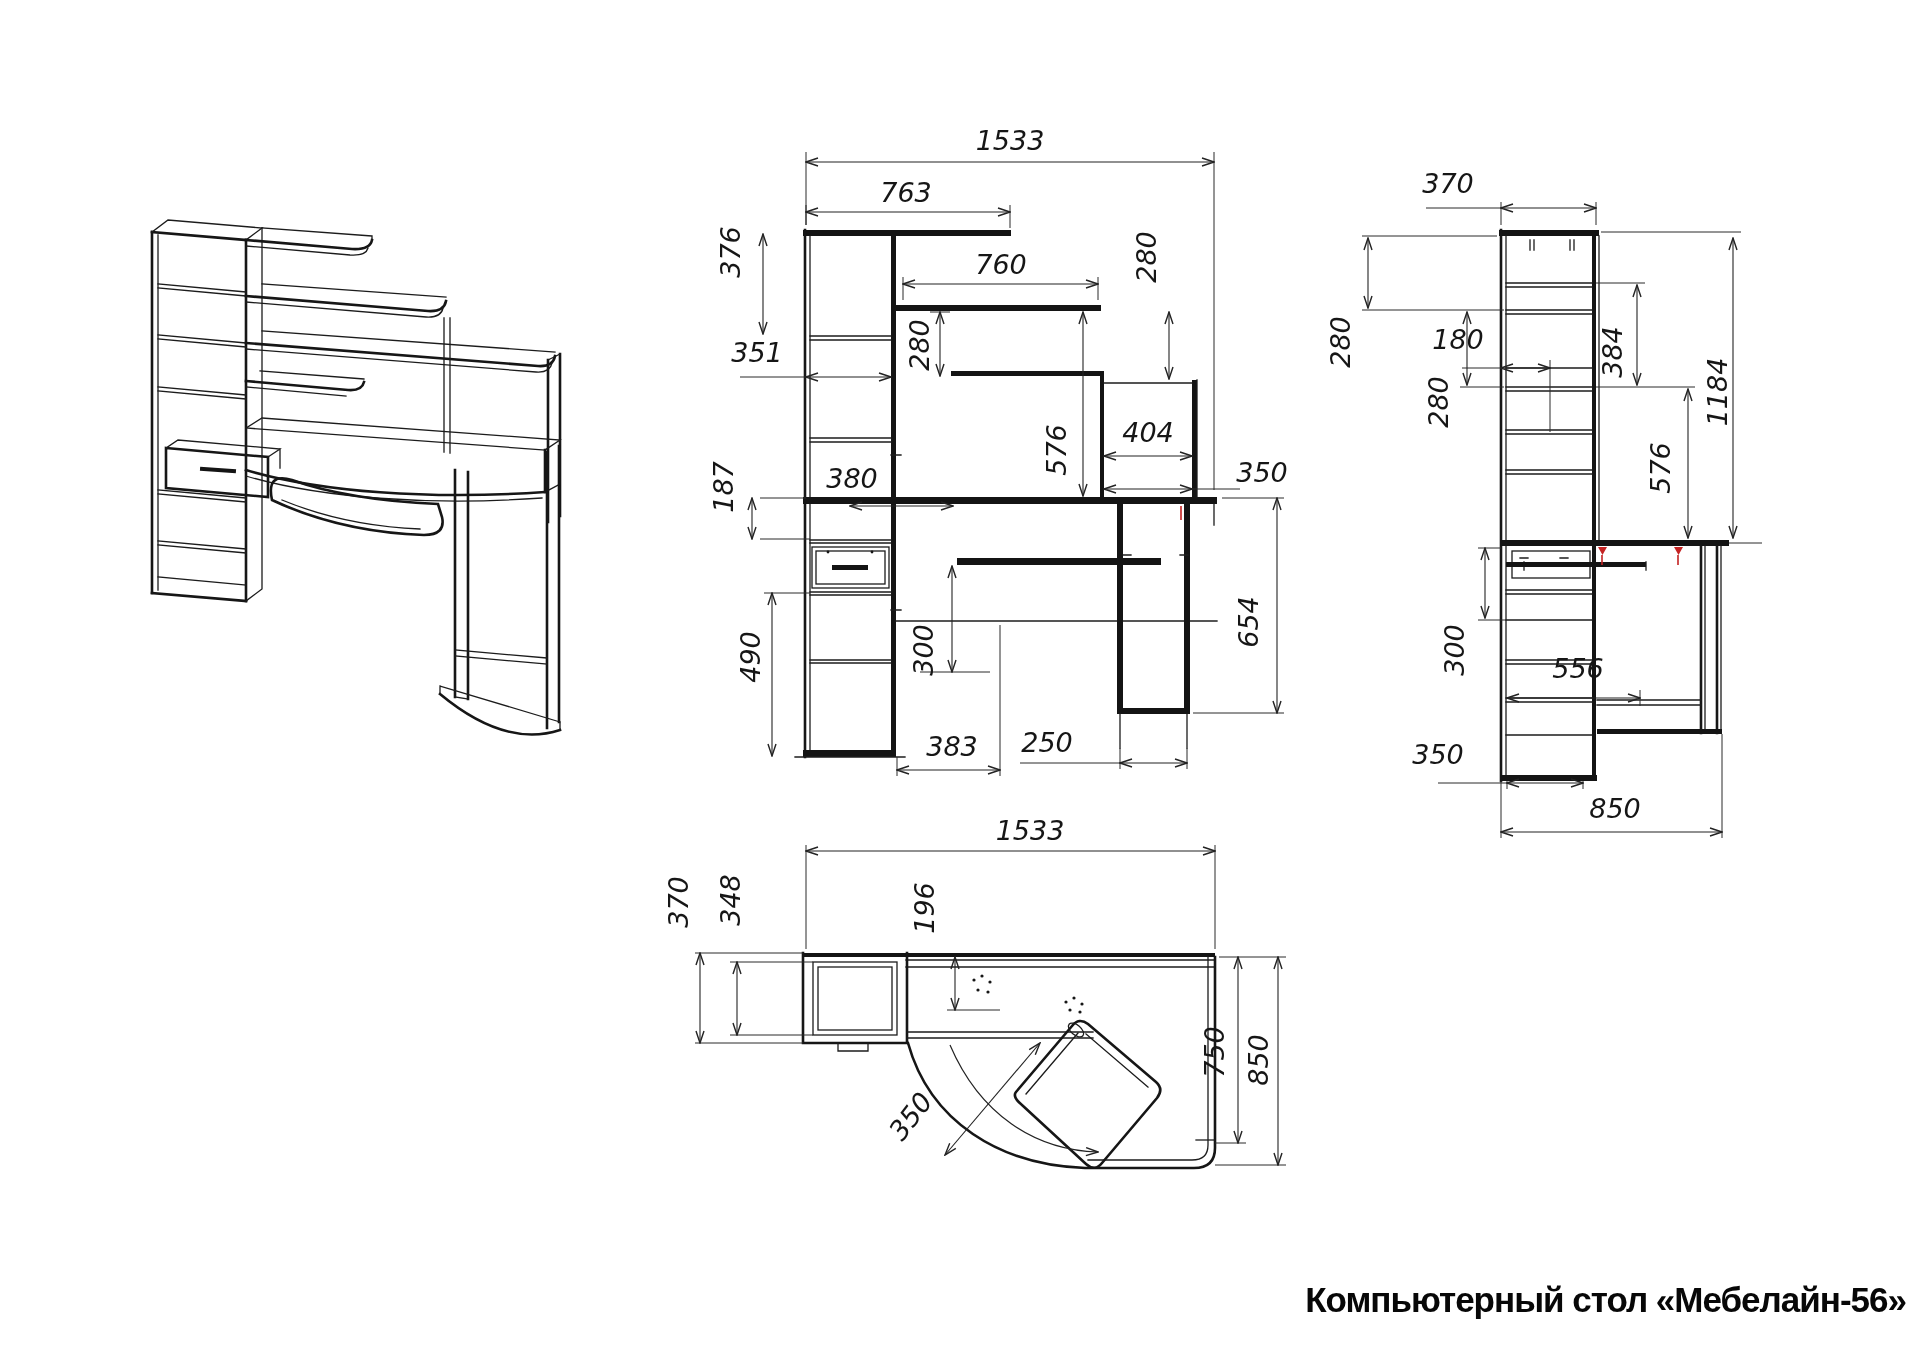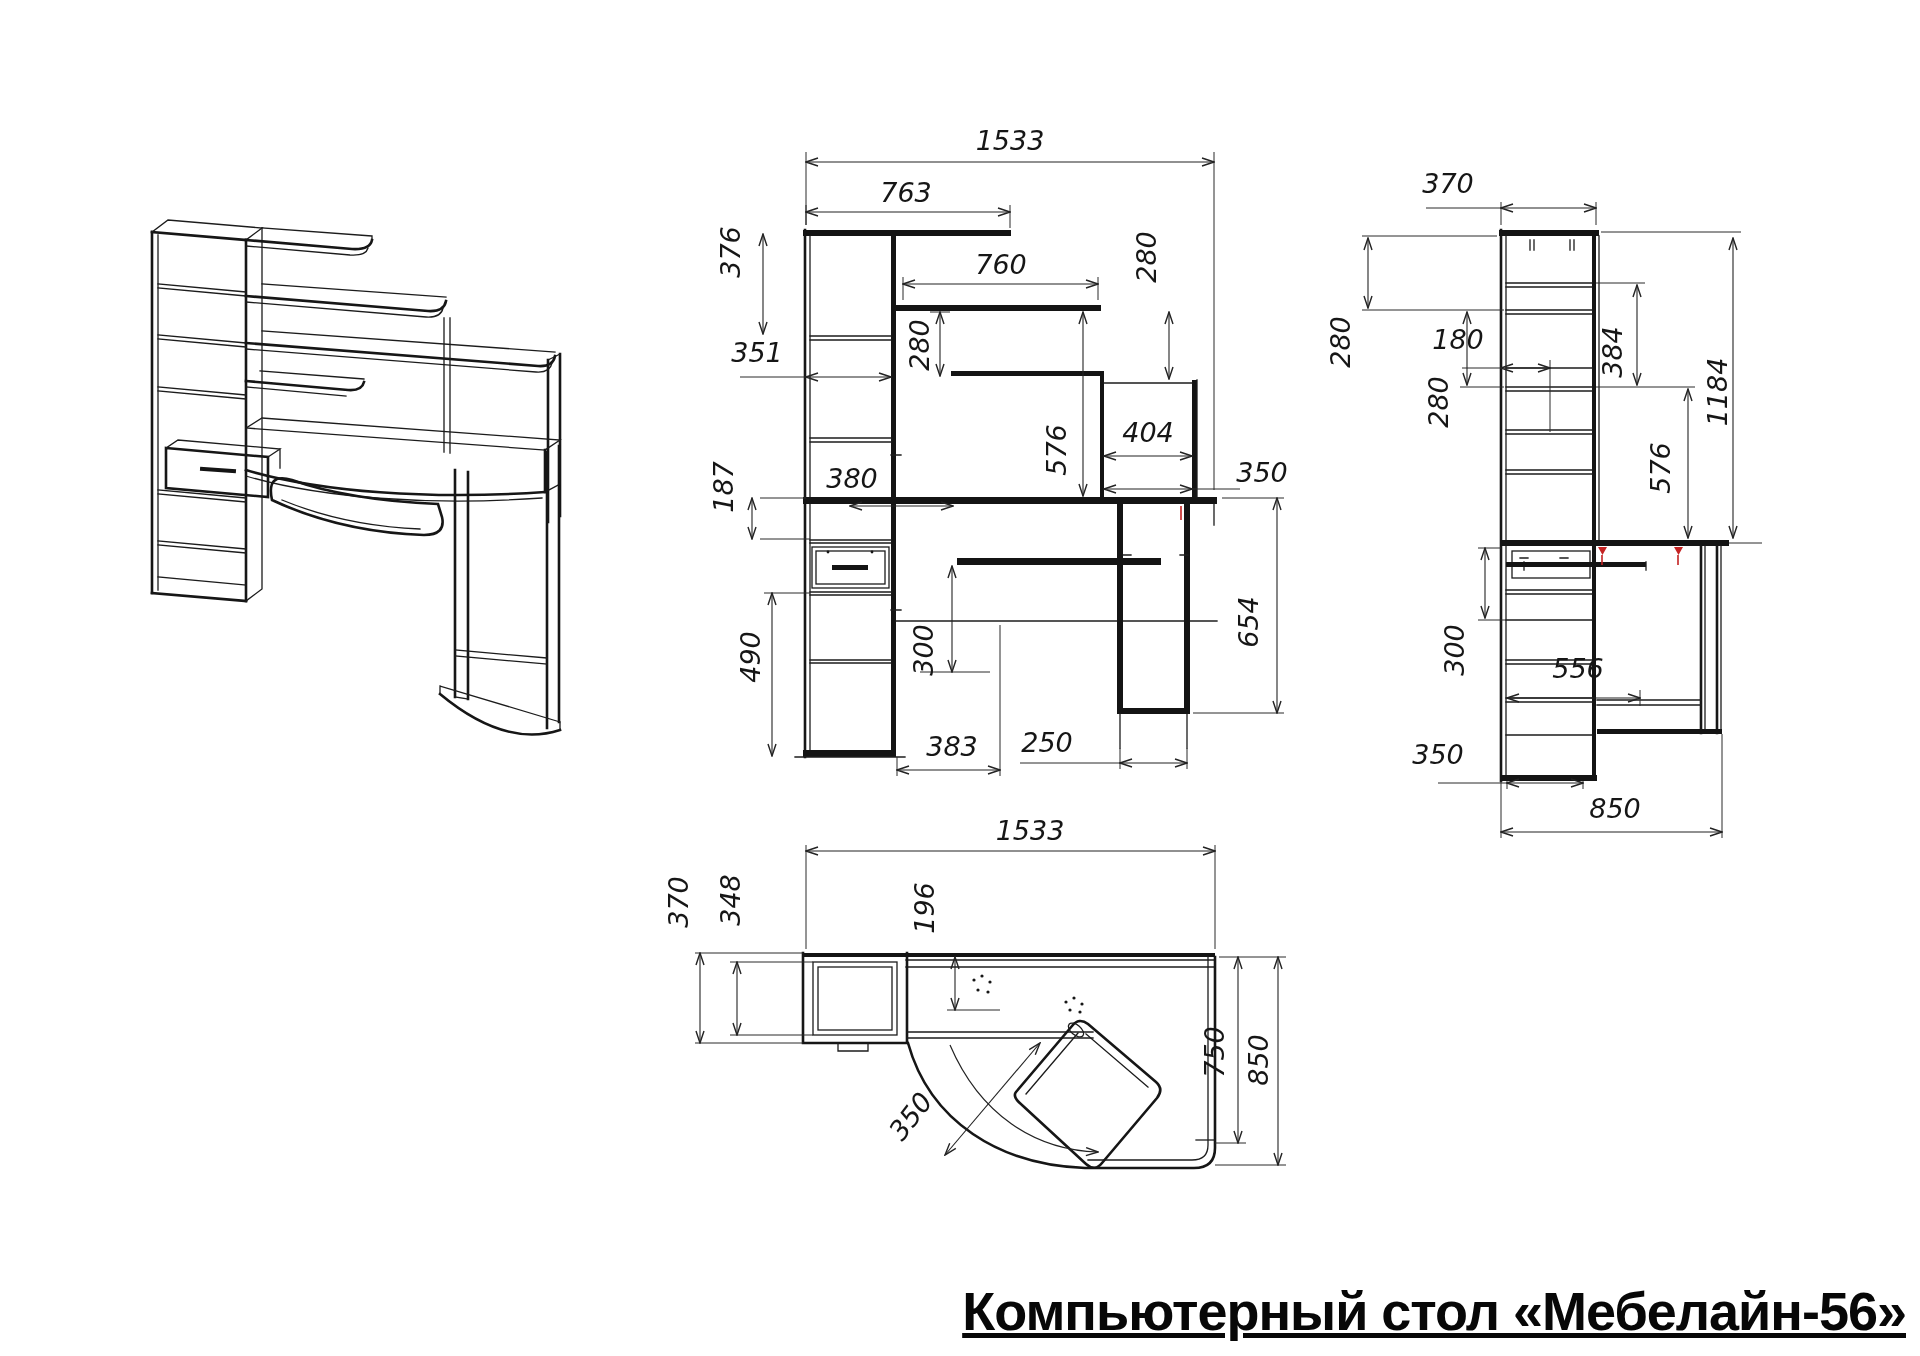--- a/index.html
+++ b/index.html
@@ -12,21 +12,21 @@
   .dim {stroke:#232323;stroke-width:1.1;fill:none;
         marker-start:url(#ar);marker-end:url(#ar);}
   .arc {stroke:#232323;stroke-width:1.2;fill:none;marker-end:url(#ar);}
   .ext {stroke:#2a2a2a;stroke-width:1;fill:none;}
   .dtxt{font-family:"DejaVu Sans",sans-serif;font-style:italic;font-size:27px;
         fill:#161616;text-anchor:middle;}
   .red {stroke:#c42222;stroke-width:1.6;fill:none;}
   .redf{fill:#c42222;stroke:none;}
   #title{position:absolute;right:14px;top:1280px;white-space:nowrap;
          font-family:"Liberation Sans",sans-serif;font-weight:bold;
-         font-size:54px;letter-spacing:-1px;color:#070707;text-decoration:underline;}
+         font-size:35px;letter-spacing:-1px;color:#070707;}
 </style>
 </head>
 <body>
 
 <div id="page">
 
 <svg width="1920" height="1356" viewBox="0 0 1920 1356">
   <defs>
     <marker id="ar" viewBox="0 0 14 10" refX="13" refY="5" markerWidth="14" markerHeight="10" markerUnits="userSpaceOnUse" orient="auto-start-reverse">
       <path d="M1,1 L13,5 L1,9" fill="none" stroke="#232323" stroke-width="1.4"></path>

